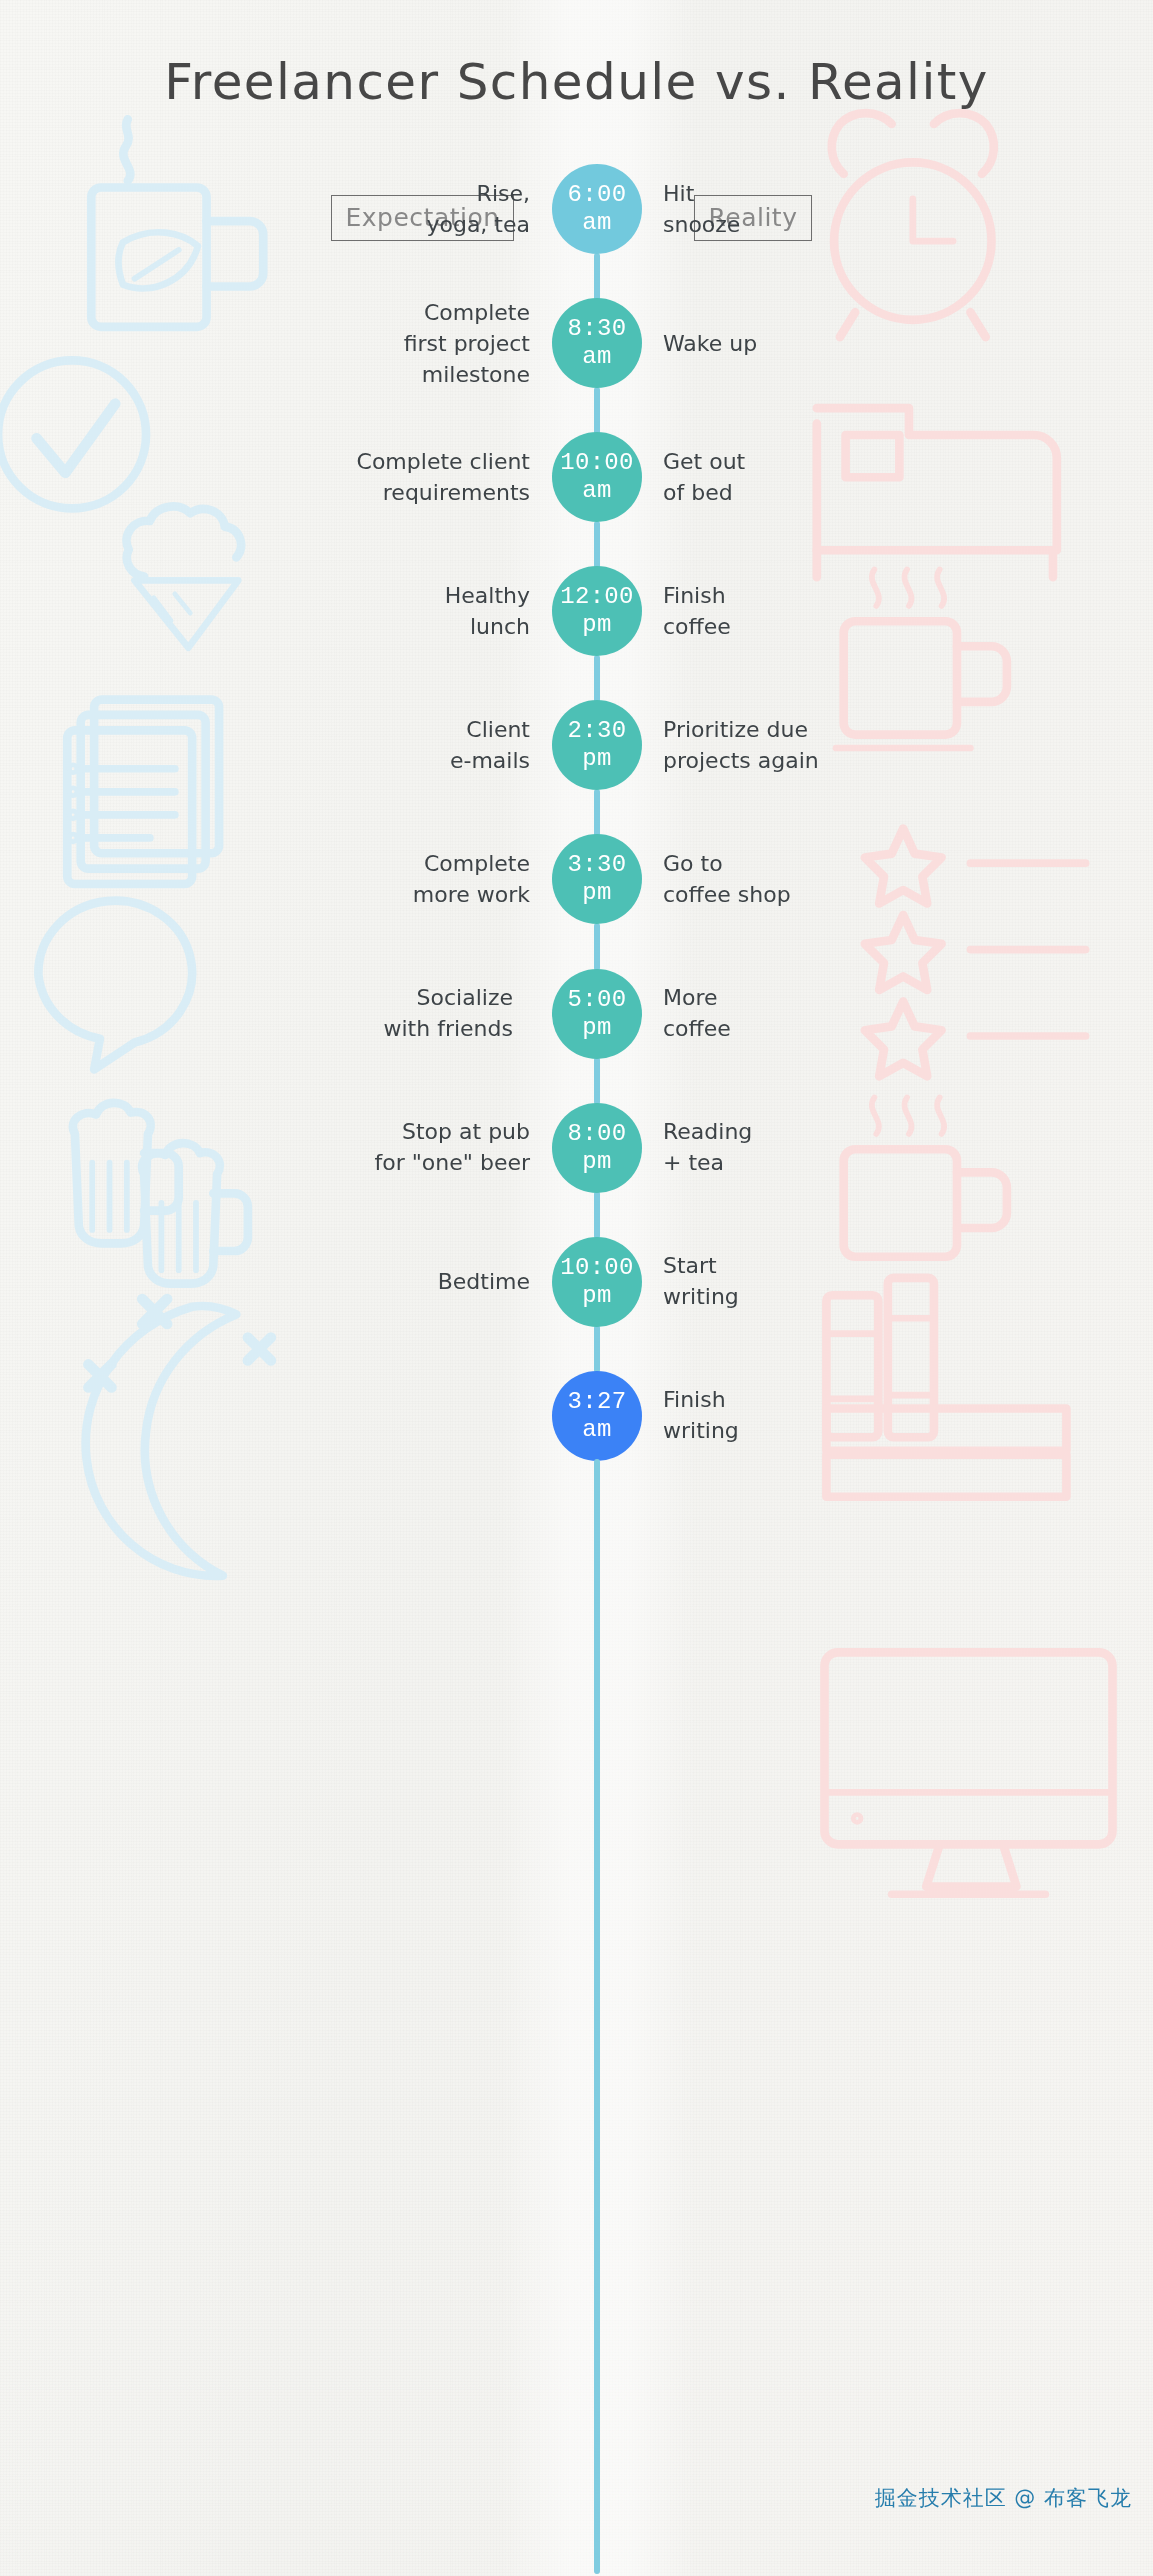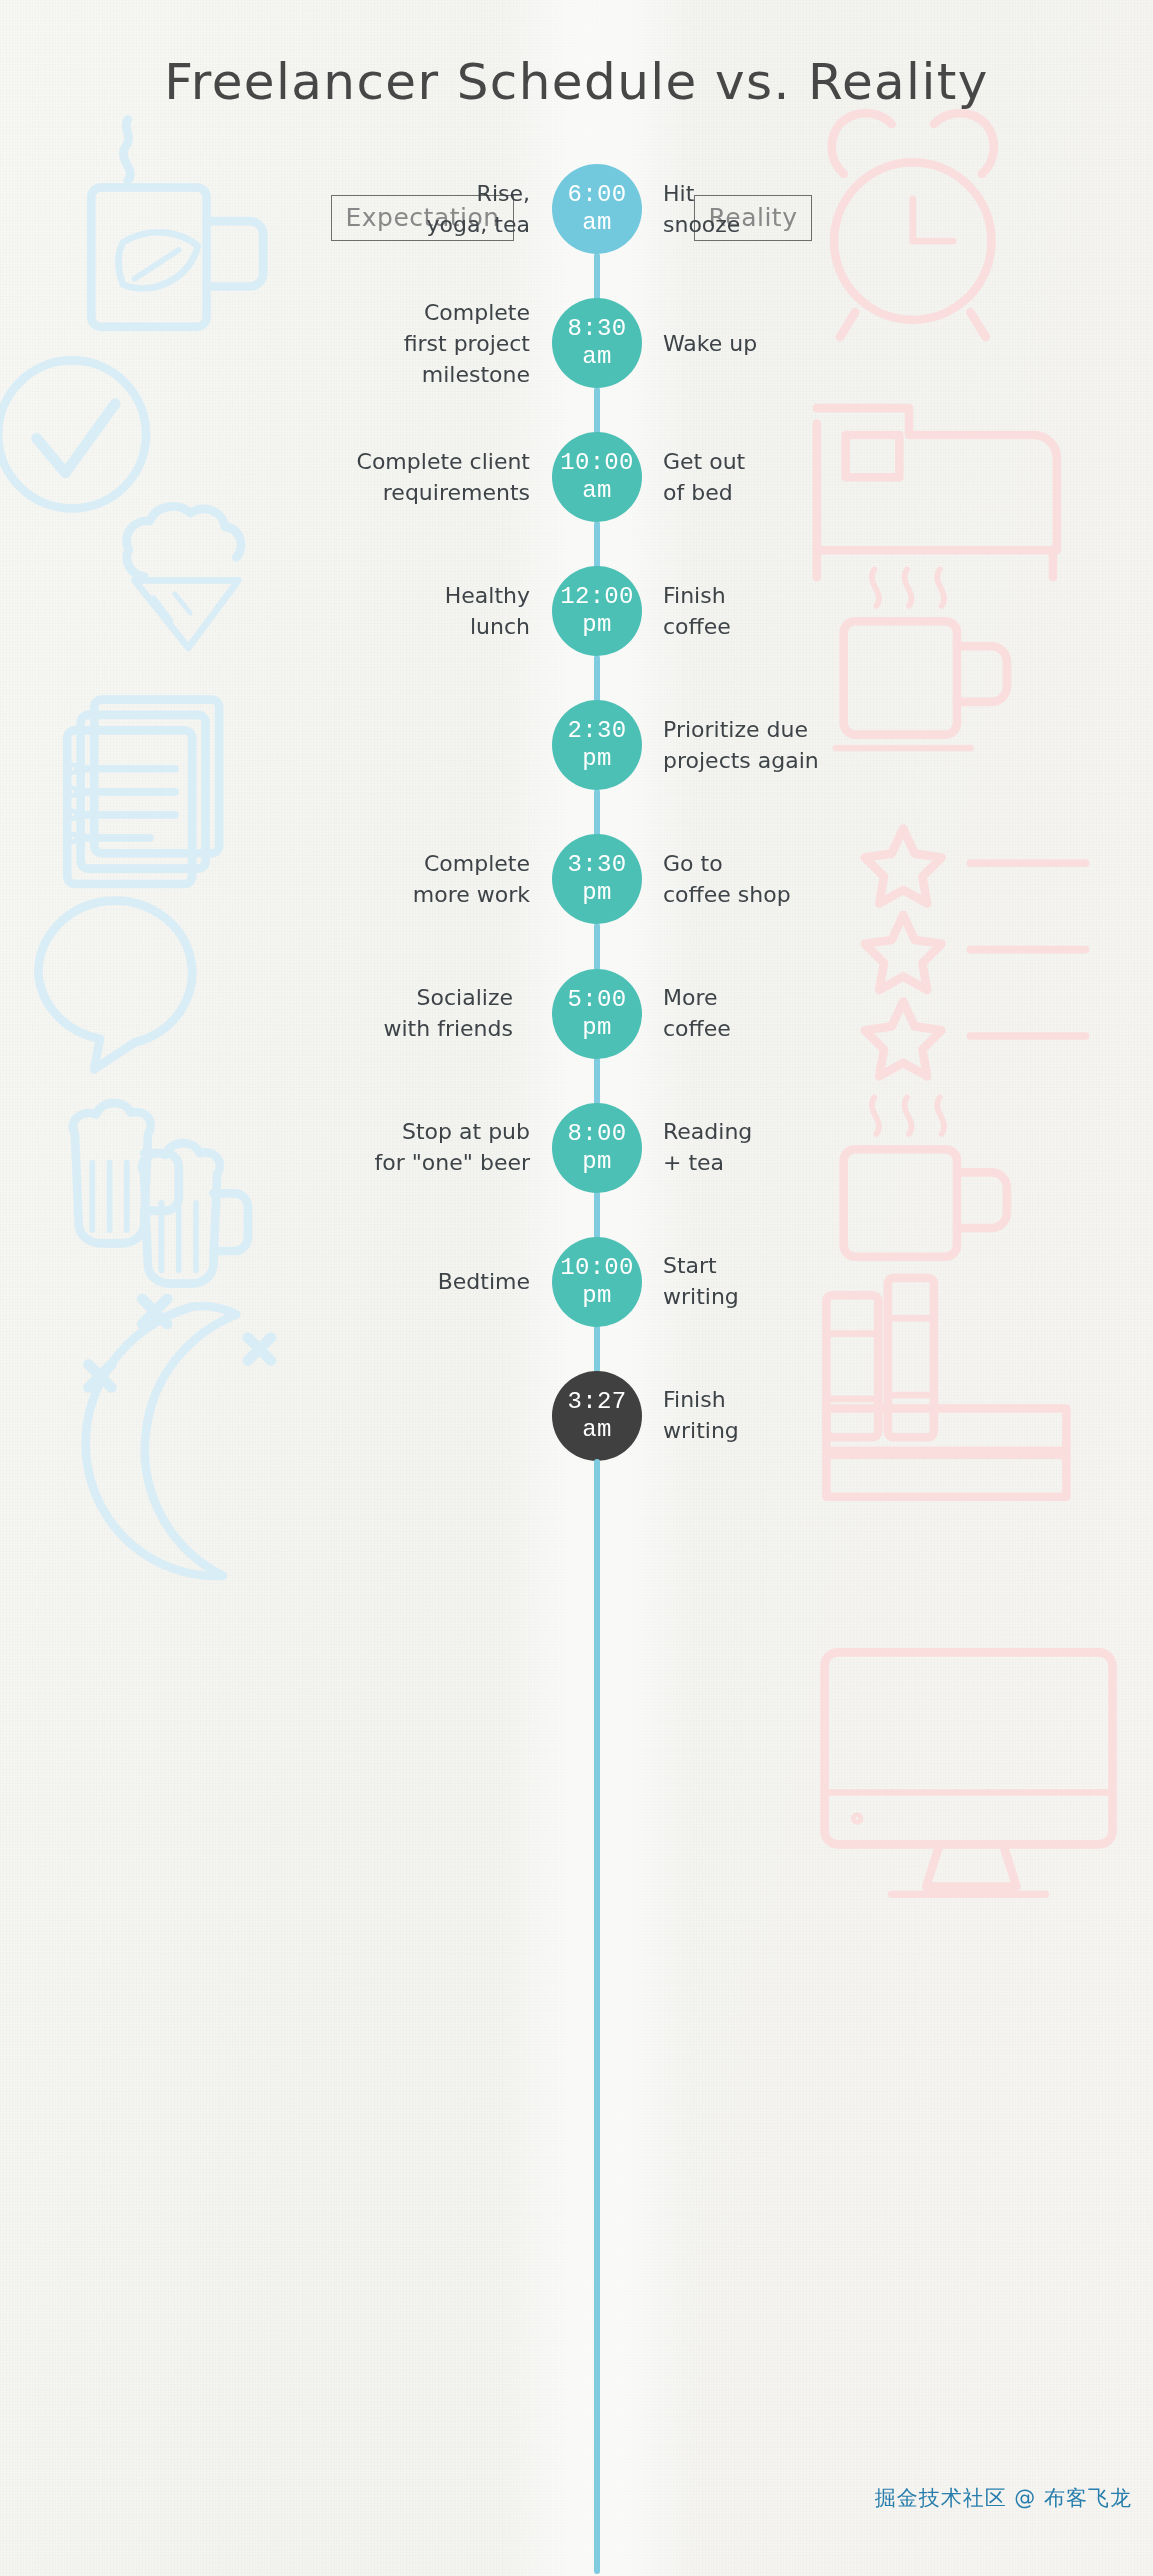--- a/index.html
+++ b/index.html
@@ -270,20 +270,24 @@
     </div>
     <div class="real-label" style="left: 663px; top: 580px;">
       <div>Finish</div>
       <div>coffee</div>
     </div>
     <div class="connector" style="top: 789px; height: 48px;"></div>
     <div class="node" style="left: 552px; top: 700px; background: rgb(77, 192, 181);">
       <span class="tm">2:30</span>
       <span class="mer">pm</span>
     </div>
+    <div class="exp-label" style="left: 213px; top: 714px;">
+      <div>Client</div>
+      <div>e-mails</div>
+    </div>
     <div class="real-label" style="left: 663px; top: 714px;">
       <div>Prioritize due</div>
       <div>projects again</div>
     </div>
     <div class="connector" style="top: 923px; height: 48px;"></div>
     <div class="node" style="left: 552px; top: 834px; background: rgb(77, 192, 181);">
       <span class="tm">3:30</span>
       <span class="mer">pm</span>
     </div>
     <div class="exp-label" style="left: 213px; top: 848px;">
@@ -325,21 +329,21 @@
       <span class="tm">10:00</span>
       <span class="mer">pm</span>
     </div>
     <div class="exp-label" style="left: 213px; top: 1266px;">
       <div>Bedtime</div>
     </div>
     <div class="real-label" style="left: 663px; top: 1250px;">
       <div>Start</div>
       <div>writing</div>
     </div>
-    <div class="node" style="left: 552px; top: 1371px; background: #404040;">
+    <div class="node" style="left: 552px; top: 1371px; background: #3b82f6;">
       <span class="tm">3:27</span>
       <span class="mer">am</span>
     </div>
     <div class="real-label" style="left: 663px; top: 1384px;">
       <div>Finish</div>
       <div>writing</div>
     </div>
     <div class="connector" style="top: 1459px; height: 1115px;"></div>
   </div>
 

